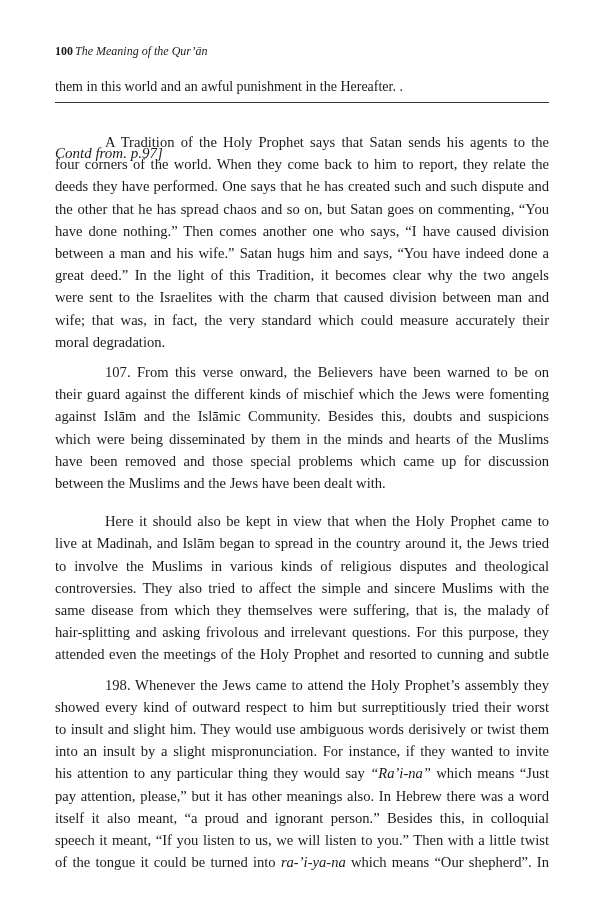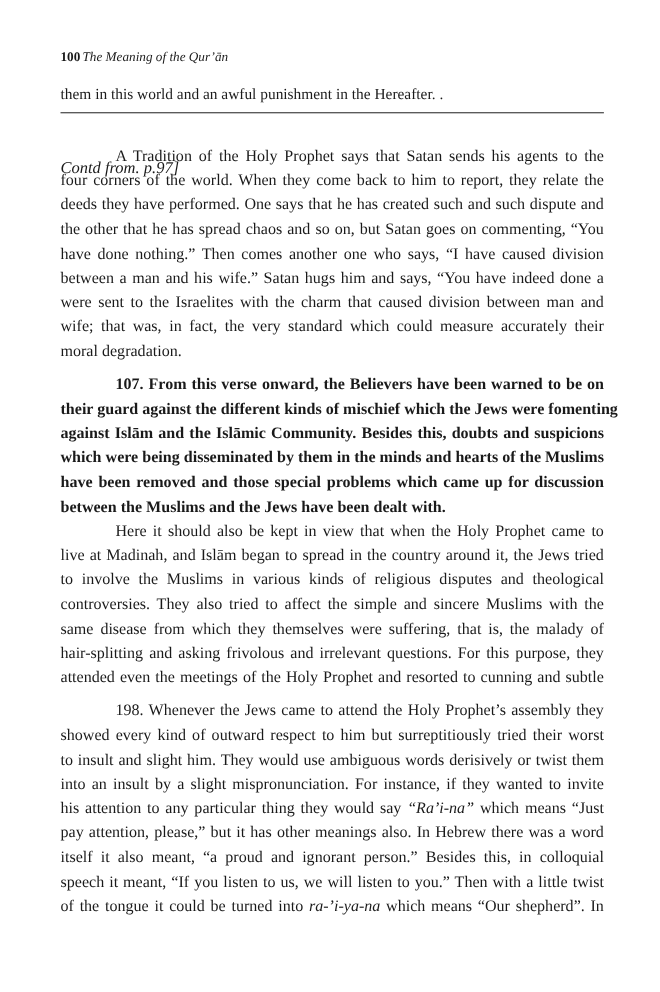--- a/index.html
+++ b/index.html
@@ -29,25 +29,26 @@
   <div class="rule"></div>
   <div class="contd">Contd from. p.97]</div>
   <div class="body" id="body">
       <div style="margin-bottom: 8px;">
         <span class="line ind">A Tradition of the Holy Prophet says that Satan sends his agents to the</span>
         <span class="line">four corners of the world. When they come back to him to report, they relate the</span>
         <span class="line">deeds they have performed. One says that he has created such and such dispute and</span>
         <span class="line">the other that he has spread chaos and so on, but Satan goes on commenting, “You</span>
         <span class="line">have done nothing.” Then comes another one who says, “I have caused division</span>
         <span class="line">between a man and his wife.” Satan hugs him and says, “You have indeed done a</span>
+        <span class="line">great deed.” In the light of this Tradition, it becomes clear why the two angels</span>
         <span class="line">were sent to the Israelites with the charm that caused division between man and</span>
         <span class="line">wife; that was, in fact, the very standard which could measure accurately their</span>
         <span class="line last">moral degradation.</span>
       </div>
-      <div style="margin-bottom: 0; font-weight: bold;">
+      <div style="margin-bottom: 16px;">
         <span class="line ind">107. From this verse onward, the Believers have been warned to be on</span>
         <span class="line">their guard against the different kinds of mischief which the Jews were fomenting</span>
         <span class="line">against Islām and the Islāmic Community. Besides this, doubts and suspicions</span>
         <span class="line">which were being disseminated by them in the minds and hearts of the Muslims</span>
         <span class="line">have been removed and those special problems which came up for discussion</span>
         <span class="line last">between the Muslims and the Jews have been dealt with.</span>
       </div>
       <div style="margin-bottom: 8px;">
         <span class="line ind">Here it should also be kept in view that when the Holy Prophet came to</span>
         <span class="line">live at Madinah, and Islām began to spread in the country around it, the Jews tried</span>

